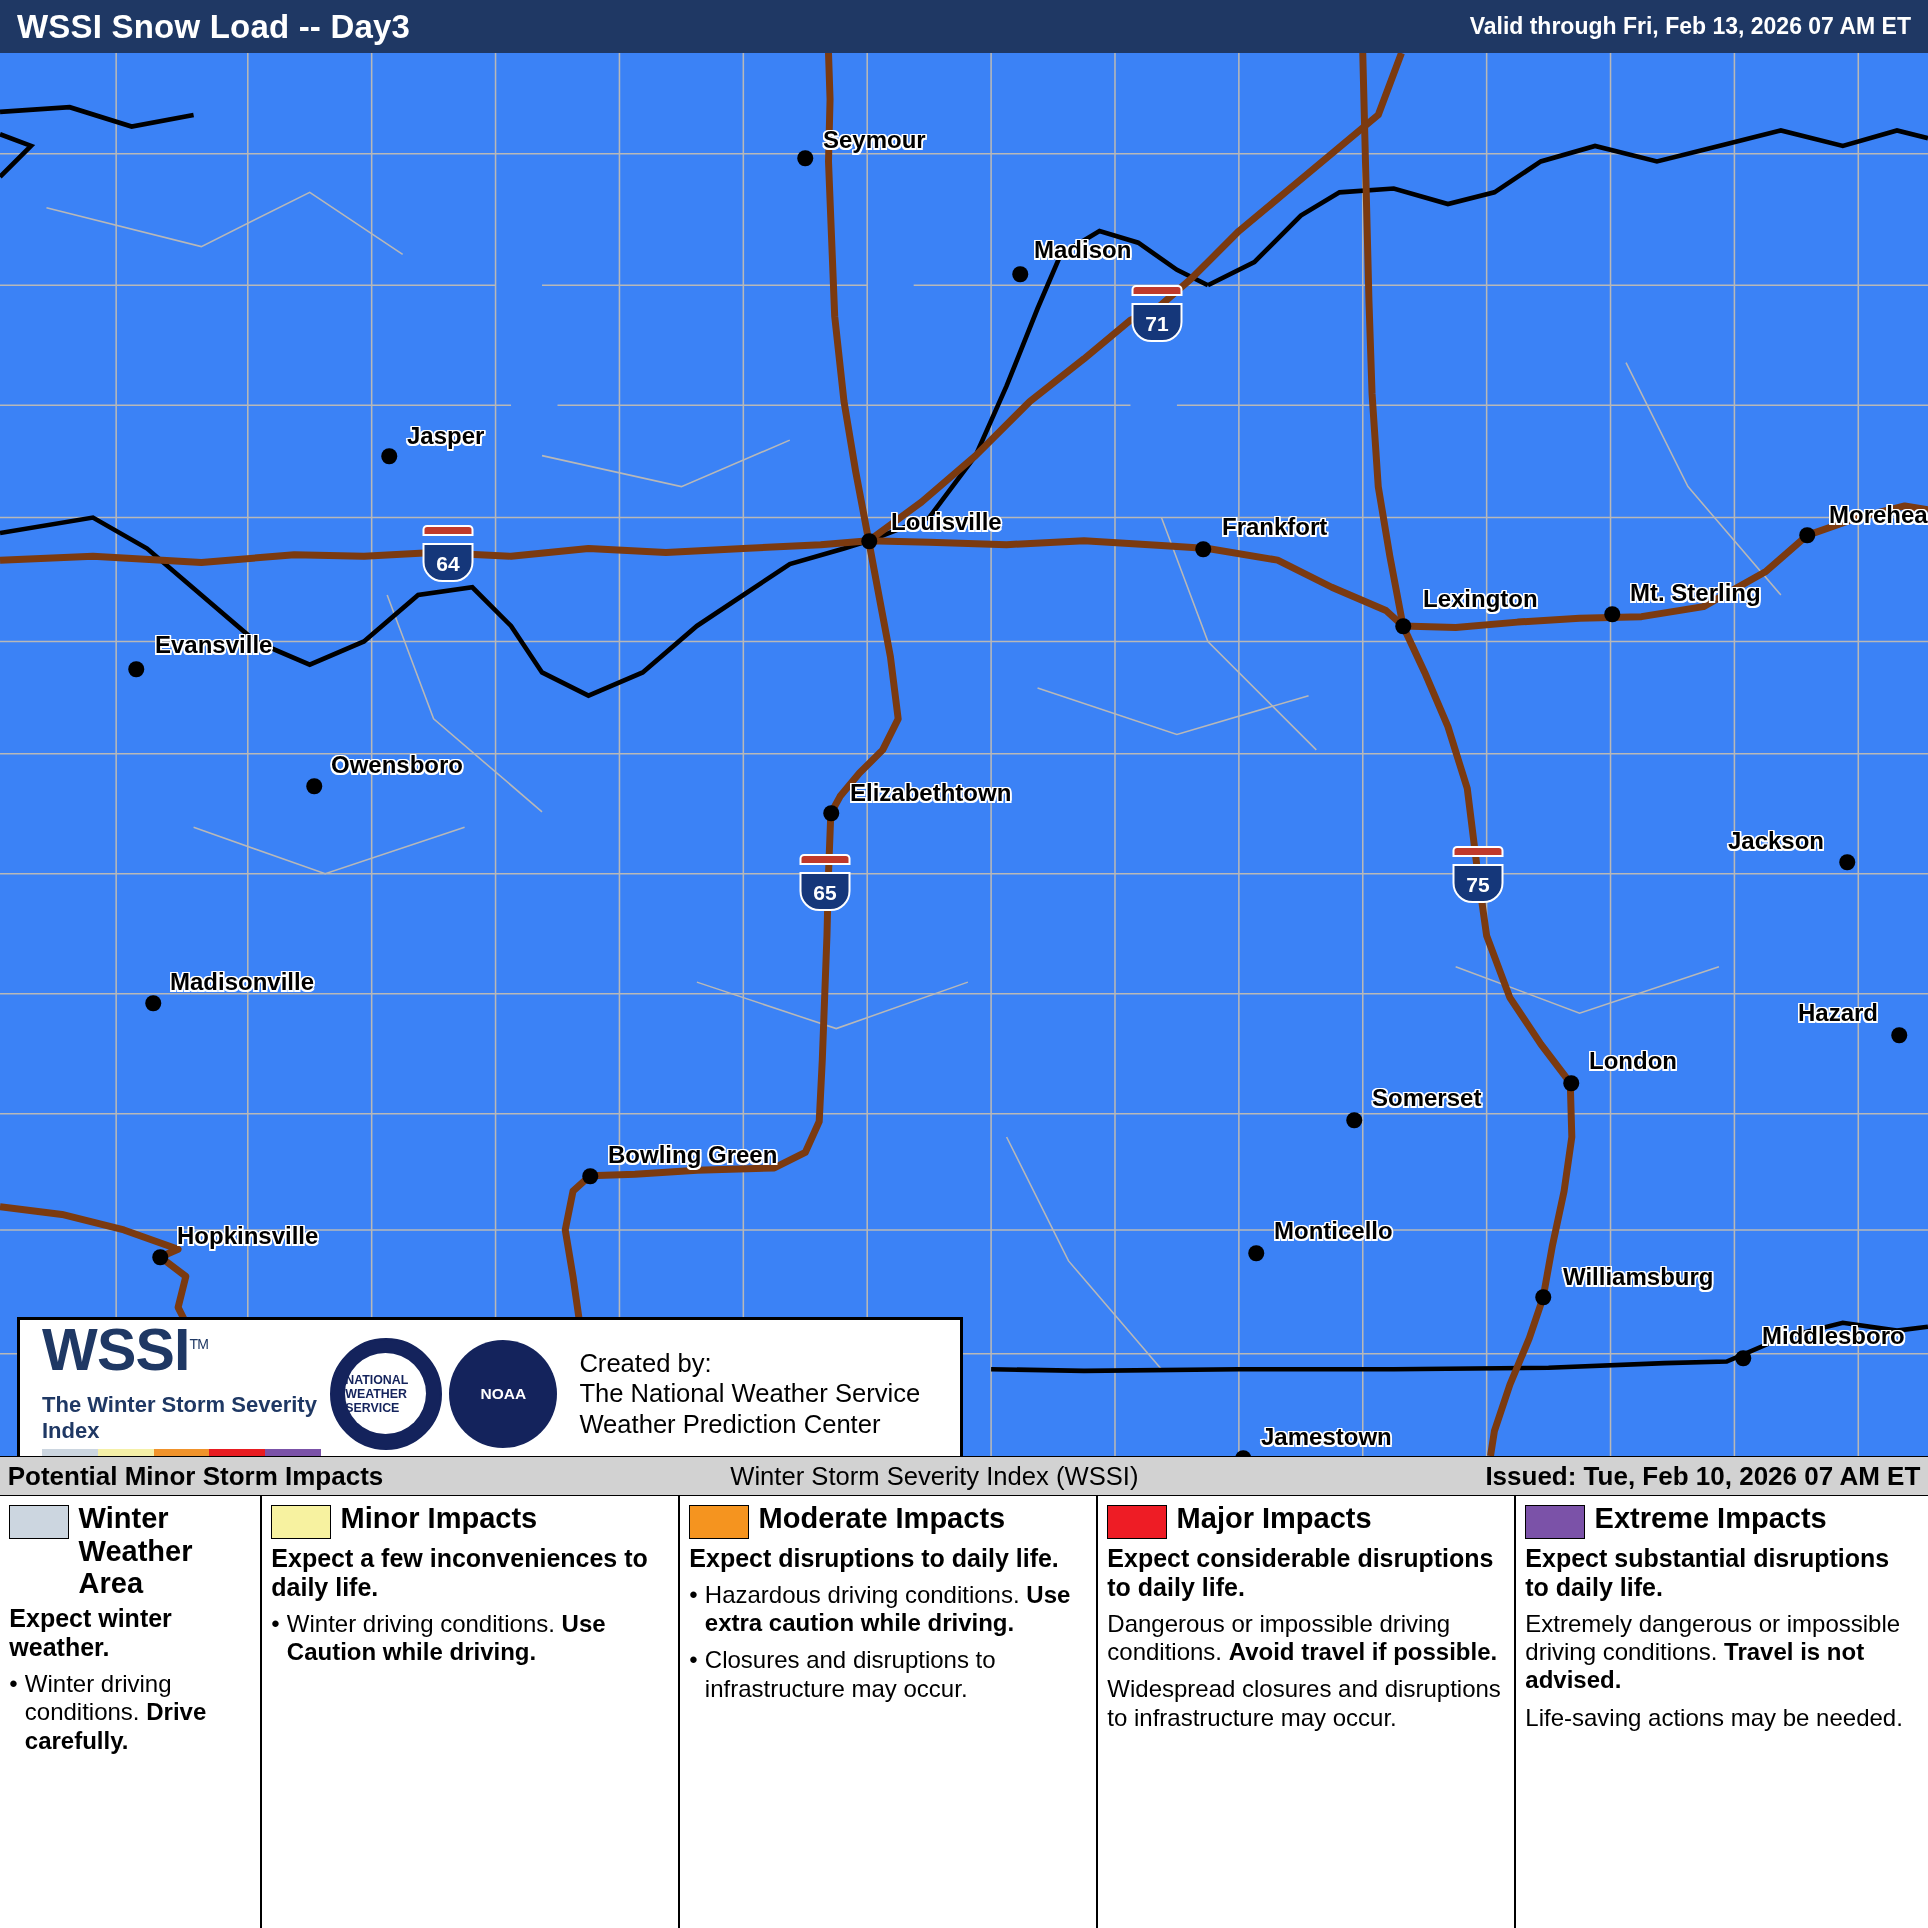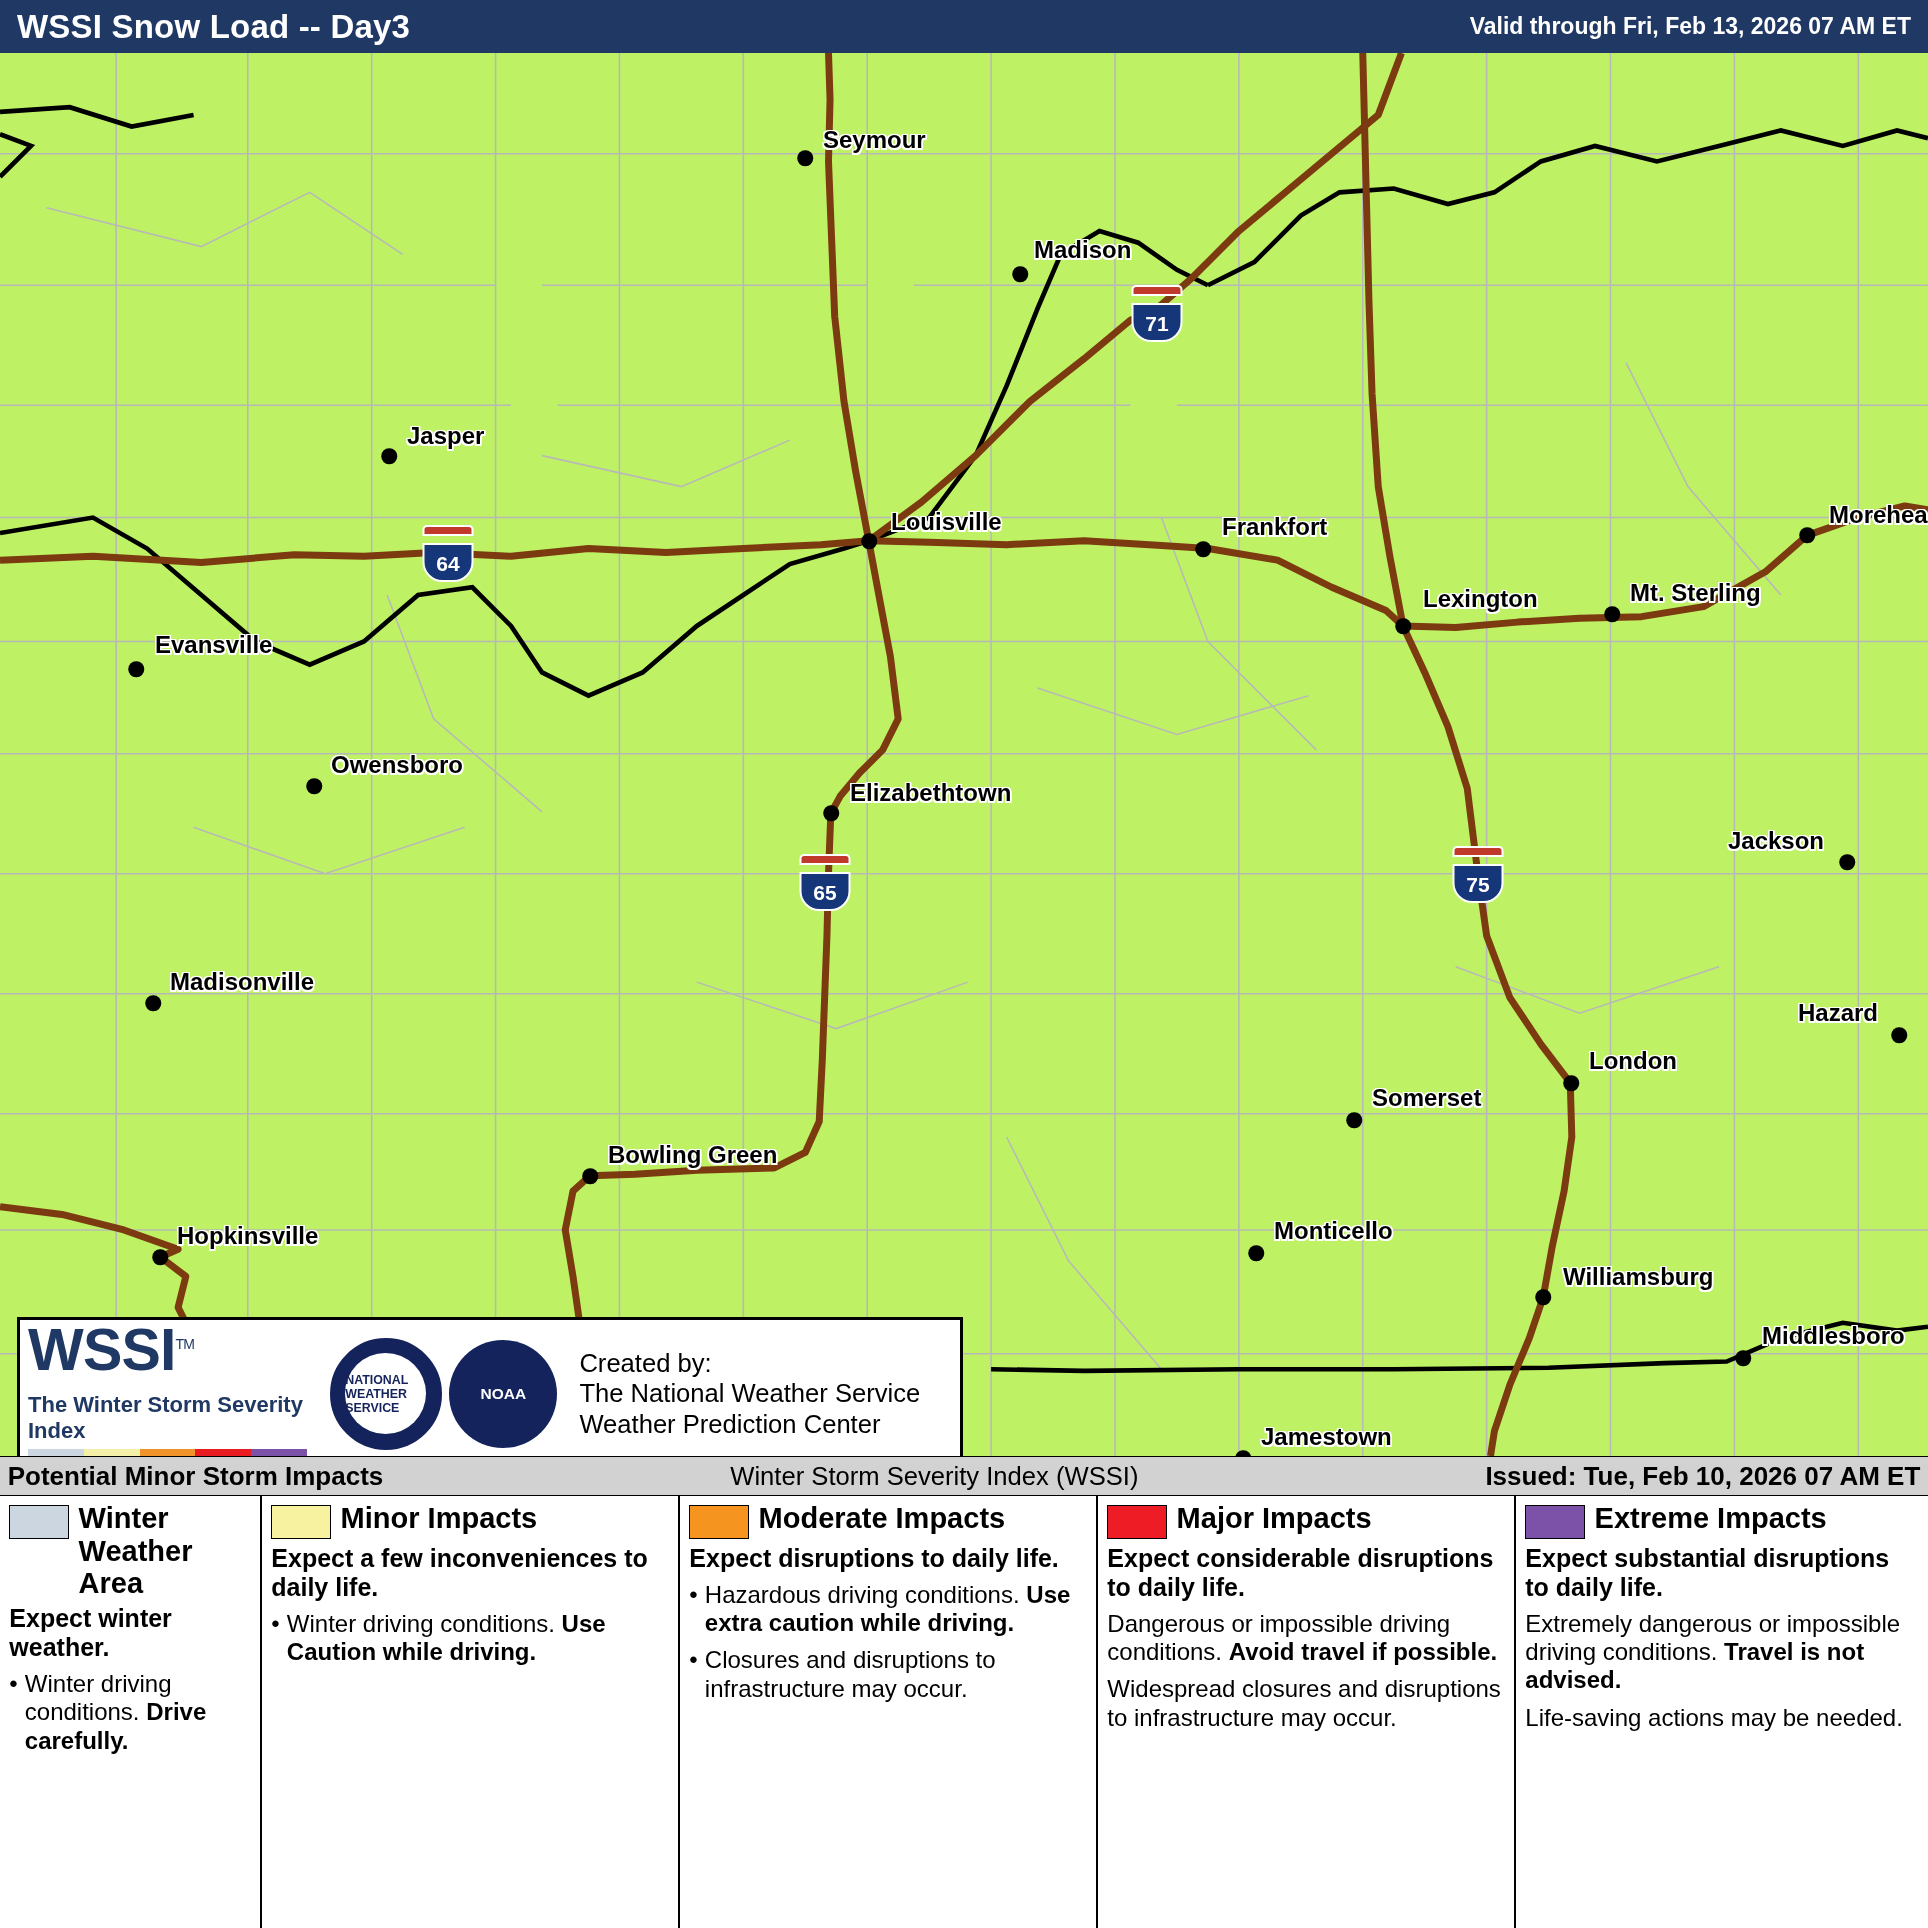--- a/index.html
+++ b/index.html
@@ -38,21 +38,21 @@
     font-size: 23px;
     font-weight: bold;
   }
 
   
   #map-area {
     position: absolute;
     left: 0; top: 53px;
     width: 1928px;
     height: 1403px;
-    background: #bef264;
+    background: #3b82f6;
     overflow: hidden;
   }
   #map-svg {
     position: absolute;
     left: 0; top: 0;
     width: 1928px;
     height: 1403px;
   }
 
   .city-dot {
@@ -114,21 +114,21 @@
     height: 153px;
     background: #ffffff;
     border: 3.9px solid #000000;
     box-sizing: border-box;
     display: flex;
     align-items: center;
     z-index: 5;
   }
   #logo-box .wssi-brand {
     width: 302px;
-    padding-left: 8px;
+    padding-left: 22px;
     box-sizing: border-box;
   }
   #logo-box .wssi-word {
     font-size: 59px;
     font-weight: bold;
     color: #1f3864;
     letter-spacing: -0.8px;
     line-height: 0.95;
   }
   #logo-box .wssi-tm {

